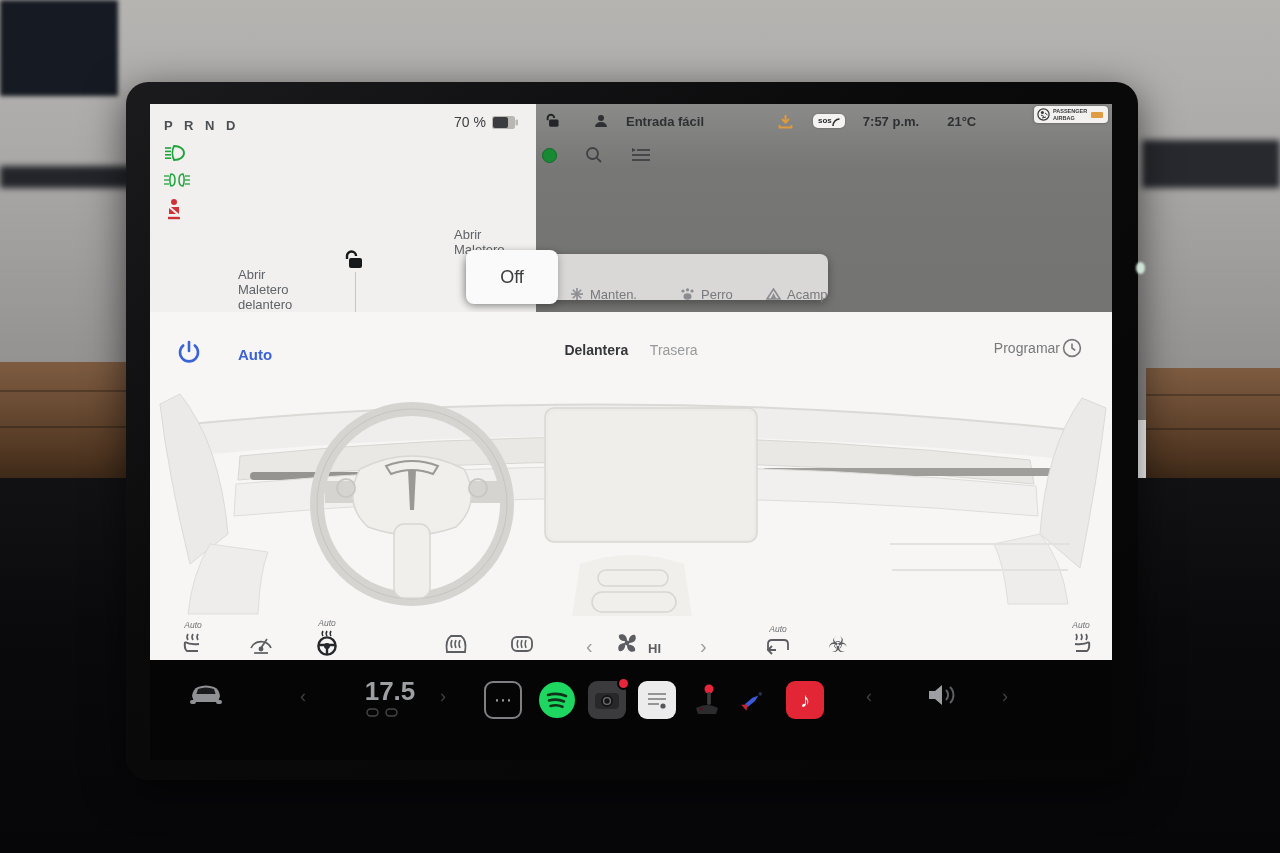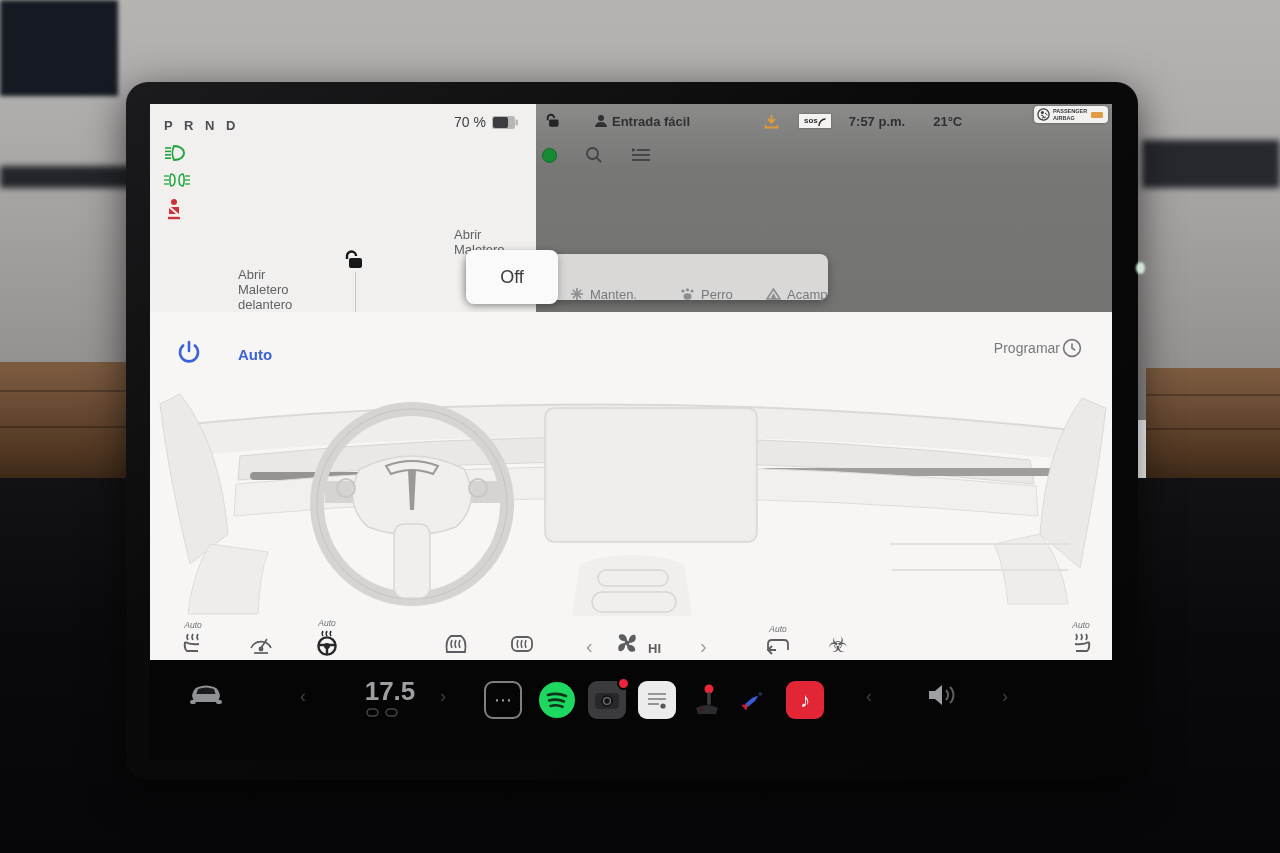--- a/index.html
+++ b/index.html
@@ -36,21 +36,21 @@
   .trunk-front{left:88px;top:164px;font-size:13px;color:#5f6368;white-space:pre-line;line-height:1.15;}
   .leader-v{left:205px;top:168px;width:1px;height:44px;background:#c7c5c2;}
   .leader-h{left:60px;top:211px;width:146px;height:1px;background:#c7c5c2;}
   .padlock-dark{left:192px;top:146px;}
 
   
   .dim-panel{left:386px;top:0;width:576px;height:214px;
              background:linear-gradient(180deg,#8b8b8a 0%,#818180 14%,#777776 30%,#737372 100%);}
   .statusbar{left:0;top:4px;width:576px;height:26px;display:flex;align-items:center;gap:10px;padding:0 8px;color:#2e3033;}
   .sb-txt{font-size:13px;color:#2e3033;font-weight:bold;}
-  .sos-badge{background:#f4f3f1;border-radius:0;padding:1px 5px;font-size:8px;font-weight:bold;color:#2b2d30;
+  .sos-badge{background:#f4f3f1;border-radius:5px;padding:1px 5px;font-size:8px;font-weight:bold;color:#2b2d30;
              display:flex;align-items:flex-end;line-height:1.4;box-shadow:0 0 2px rgba(0,0,0,.3);justify-content:flex-end;}
   .airbag-badge{position:absolute;right:4px;top:2px;background:#f2f1ef;border-radius:4px;padding:2px 5px 2px 3px;
                 display:flex;align-items:center;gap:3px;box-shadow:0 0 3px rgba(0,0,0,.35);}
   .airbag-txt{font-size:5.5px;font-weight:bold;color:#36383b;line-height:1.2;width:34px;}
   .airbag-on{width:12px;height:6px;background:#df9c45;border-radius:1px;margin-left:1px;}
   .media-row2{left:6px;top:42px;display:flex;align-items:center;gap:28px;}
 
   
   .keep-popup{left:316px;top:146px;width:362px;height:52px;}
   .keep-bar{position:absolute;left:0;top:4px;width:362px;height:46px;background:#d9d8d6;border-radius:8px;
@@ -162,21 +162,21 @@
         <rect x="7" y="8" width="13" height="10" rx="2" fill="#17181a"></rect>
       </svg>
     </div>
 
     <div class="abs dim-panel">
       <div class="abs statusbar">
         <svg width="16" height="16" viewBox="0 0 22 20">
           <path d="M5 9 V6 a4.5 4.5 0 0 1 9 0" fill="none" stroke="#222427" stroke-width="2.6"></path>
           <rect x="7" y="8" width="13" height="10" rx="2" fill="#222427"></rect>
         </svg>
-        <div style="display:flex;align-items:center;gap:4px;margin-left:24px">
+        <div style="display:flex;align-items:center;gap:18px;margin-left:24px">
           <svg width="14" height="14" viewBox="0 0 14 14">
             <circle cx="7" cy="4" r="3" fill="#2e3033"></circle>
               <path d="M1 13 a6 5 0 0 1 12 0 z" fill="#2e3033"></path>
           </svg>
           <span class="sb-txt">Entrada fácil</span>
         </div>
         <svg width="15" height="15" viewBox="0 0 15 15" style="margin-left:64px">
           <path d="M7.5 1 v7 M4 5 l3.5 3.5 L11 5" fill="none" stroke="#e09a3a" stroke-width="2"></path>
           <path d="M1.5 11 v2.5 h12 V11" fill="none" stroke="#e09a3a" stroke-width="1.8"></path>
         </svg>
@@ -246,20 +246,24 @@
         <span>Acamp.</span>
       </div>
     </div>
 
     <div class="abs climate">
       <svg class="abs pwr" width="26" height="26" viewBox="0 0 26 26">
         <path d="M13 2 v9" stroke="#3c63d6" stroke-width="2.6" stroke-linecap="round"></path>
         <path d="M7.2 5.5 a9 9 0 1 0 11.6 0" fill="none" stroke="#3c63d6" stroke-width="2.6" stroke-linecap="round"></path>
       </svg>
       <div class="abs auto-lbl">Auto</div>
+      <div class="abs zone-tabs">
+        <span class="tab-front">Delantera</span>
+        <span class="tab-rear">Trasera</span>
+      </div>
       <div class="abs schedule">Programar</div>
       <svg class="abs clock-ic" width="20" height="20" viewBox="0 0 20 20">
         <circle cx="10" cy="10" r="8.4" fill="none" stroke="#76787c" stroke-width="1.6"></circle>
         <path d="M10 5.5 V10 l3.2 2.4" fill="none" stroke="#76787c" stroke-width="1.6"></path>
       </svg>
 
       <svg class="abs dash-svg" viewBox="0 0 962 252">
         <rect x="0" y="0" width="962" height="252" fill="#f7f6f4"></rect>
         <path d="M40 60 Q480 18 922 66 L922 96 Q480 50 40 92 Z" fill="#efeeec"></path>
         <path d="M40 60 Q480 18 922 66" fill="none" stroke="#dbd9d6" stroke-width="2"></path>

